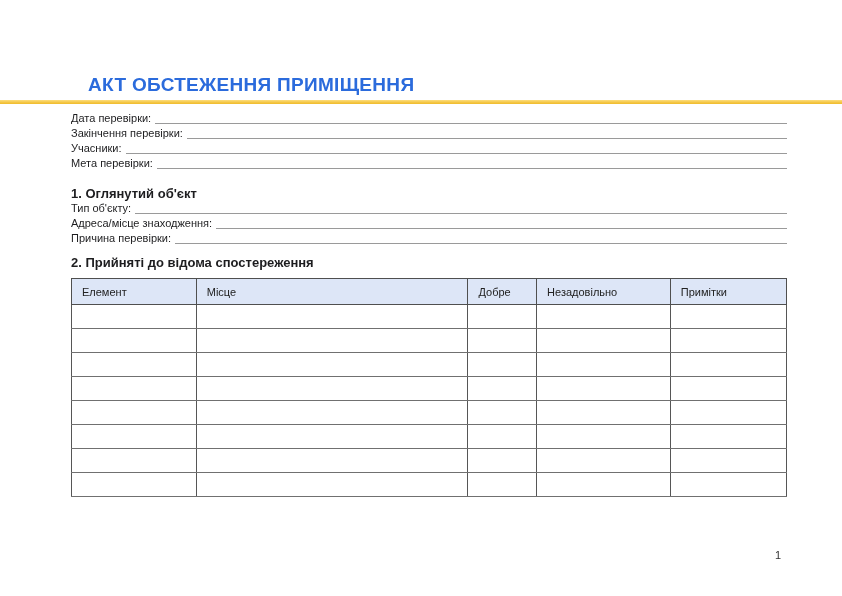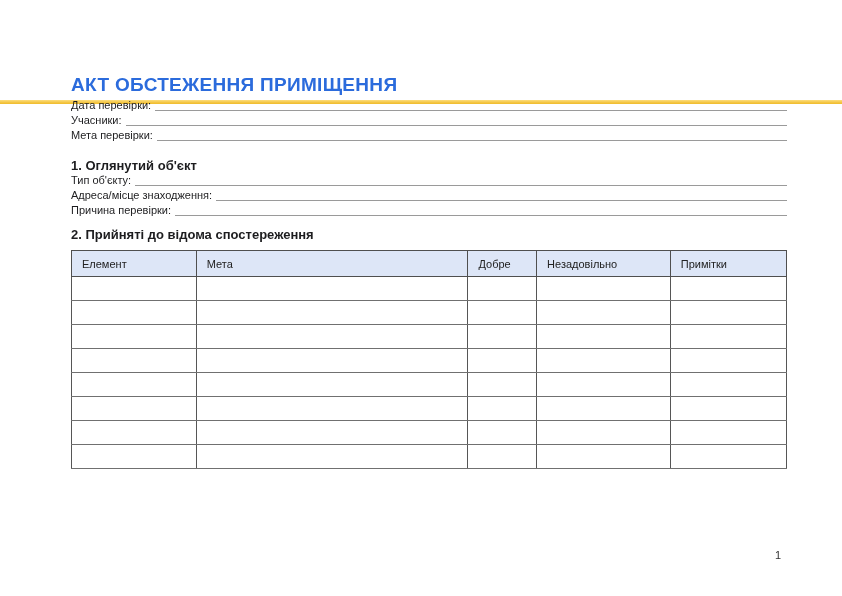--- a/index.html
+++ b/index.html
@@ -8,41 +8,41 @@
     position: relative;
     width: 842px;
     height: 596px;
     background: #ffffff;
     font-family: "Liberation Sans", sans-serif;
     color: #1d1d1f;
     overflow: hidden;
   }
   .title {
     position: absolute;
-    left: 71px;
+    left: 88px;
     top: 74px;
     margin: 0;
     font-size: 19px;
     line-height: 22px;
     font-weight: bold;
     letter-spacing: 0.3px;
     color: #2b6bdc;
   }
   .accent-line {
     position: absolute;
     left: 0;
     right: 0;
     top: 100px;
     height: 4px;
     background: linear-gradient(180deg, #fcdd7e 0%, #f3c33c 70%, #f0bc2e 100%);
   }
   .content {
     position: absolute;
     left: 71px;
-    top: 98px;
+    top: 111px;
     width: 716px;
   }
   .field-row {
     display: flex;
     height: 15px;
     font-size: 11px;
   }
   .field-label {
     white-space: nowrap;
     line-height: 15px;
@@ -107,20 +107,24 @@
   <div class="accent-line"></div>
 
   <div class="content">
 
     <div>
       <div class="field-row">
         <span class="field-label">Дата перевірки:</span>
         <span class="field-line"></span>
       </div>
       <div class="field-row">
+        <span class="field-label">Закінчення перевірки:</span>
+        <span class="field-line"></span>
+      </div>
+      <div class="field-row">
         <span class="field-label">Учасники:</span>
         <span class="field-line"></span>
       </div>
       <div class="field-row">
         <span class="field-label">Мета перевірки:</span>
         <span class="field-line"></span>
       </div>
     </div>
 
     <div class="gap-1"></div>
@@ -150,21 +154,21 @@
       <colgroup>
         <col class="c-element">
           <col class="c-desc">
           <col class="c-good">
           <col class="c-bad">
           <col class="c-notes">
       </colgroup>
       <thead>
         <tr>
           <th>Елемент</th>
-          <th>Мета</th>
+          <th>Місце</th>
           <th>Добре</th>
           <th>Незадовільно</th>
           <th>Примітки</th>
         </tr>
       </thead>
       <tbody>
           <tr>
             <td></td>
             <td></td>
             <td></td>

